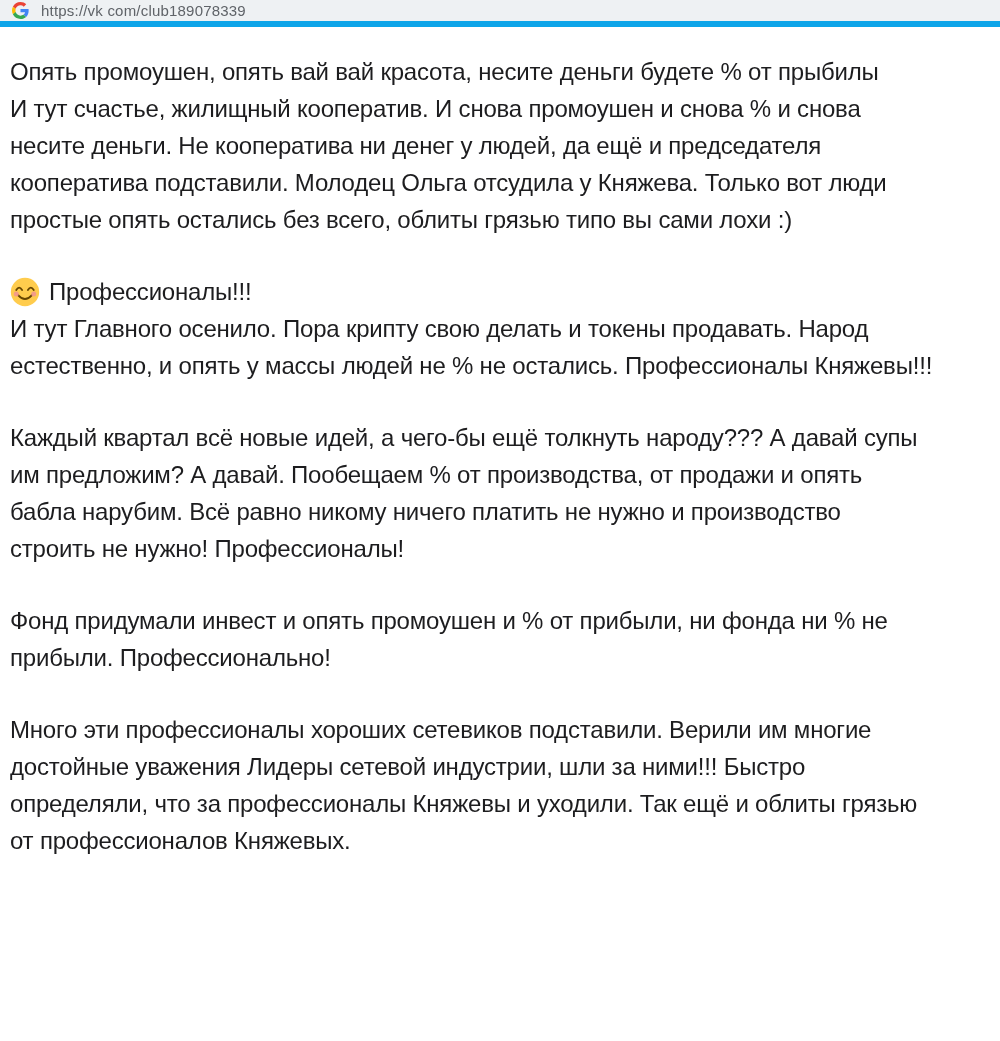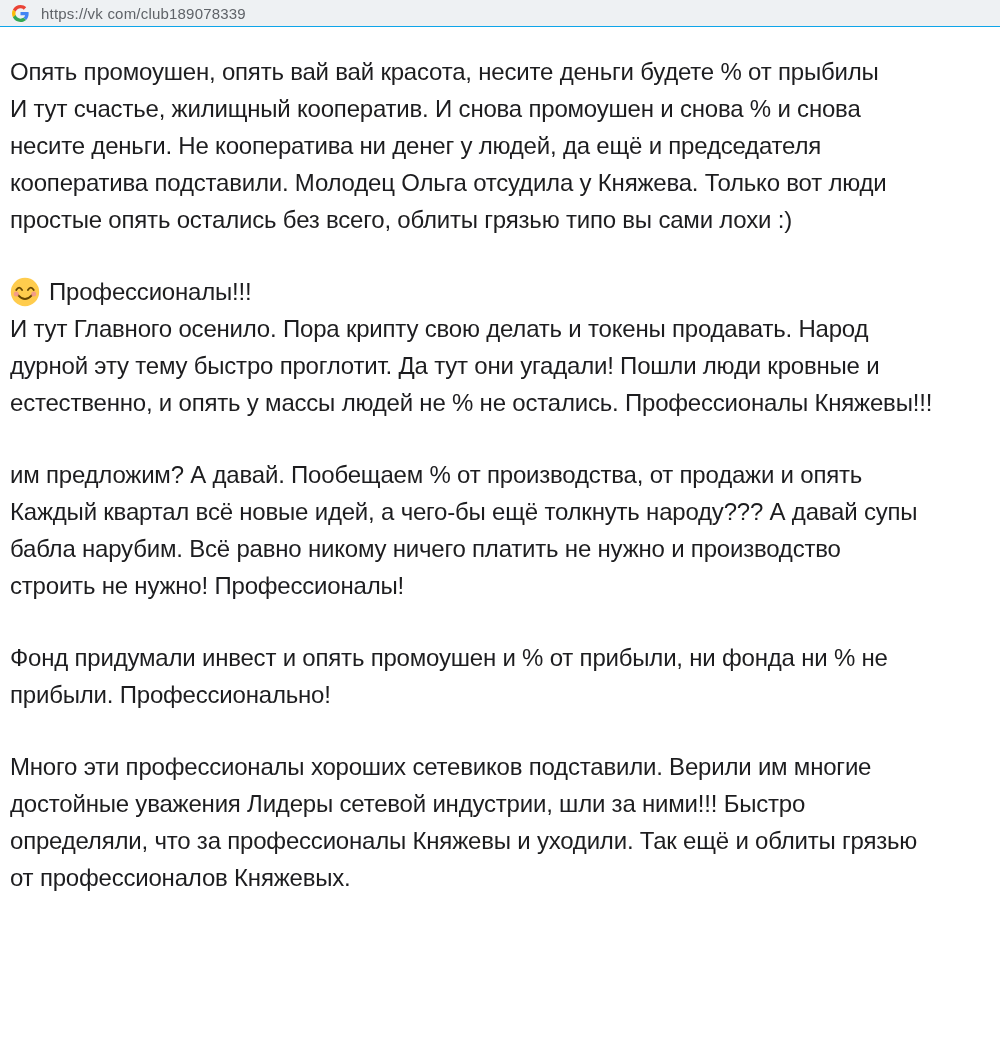--- a/index.html
+++ b/index.html
@@ -4,21 +4,21 @@
 <style>
   * { margin:0; padding:0; box-sizing:border-box; }
   html,body { width:1000px; height:1041px; background:#ffffff; overflow:hidden;
               font-family:"Liberation Sans", sans-serif; }
 
   .url-bar {
     width:1000px; height:27px;
     background:#eef1f3;
     display:flex; align-items:center;
     padding:0 12px; gap:12px;
-    border-bottom:1px solid #0ea5e9;
+    border-bottom:6px solid #0ea5e9;
   }
   .favicon { width:17px; height:17px; flex:0 0 auto; display:block; }
   .url-text {
     font-size:15px; color:#5f6368; letter-spacing:0.2px;
     white-space:nowrap;
   }
 
   .content {
     padding:26px 6px 0 10px;
     font-size:24px; line-height:37px;
@@ -61,27 +61,26 @@
       <svg class="emoji" viewBox="0 0 36 36">
         <circle cx="18" cy="18" r="17" fill="#FFCC4D"></circle>
         <path d="M7.5 15.5 Q11 10 14.5 15.5" stroke="#664500" stroke-width="2.2" fill="none" stroke-linecap="round"></path>
         <path d="M21.5 15.5 Q25 10 28.5 15.5" stroke="#664500" stroke-width="2.2" fill="none" stroke-linecap="round"></path>
         <path d="M10 22 Q18 31 26 22" stroke="#664500" stroke-width="2.4" fill="none" stroke-linecap="round"></path>
         <circle cx="7.5" cy="20.5" r="3" fill="#F19393" opacity="0.85"></circle>
         <circle cx="28.5" cy="20.5" r="3" fill="#F19393" opacity="0.85"></circle>
       </svg><span>Профессионалы!!!</span>
     </div>
     <div class="line">И тут Главного осенило. Пора крипту свою делать и токены продавать. Народ</div>
-    <div class="line">дурной эту тему быстро проглотит. Да тут они угадали! Пошли люди кровные и</div>
     <div class="line">естественно, и опять у массы людей не % не остались. Профессионалы Княжевы!!!</div>
   </div>
 
   <div class="para">
+    <div class="line">Каждый квартал всё новые идей, а чего-бы ещё толкнуть народу??? А давай супы</div>
     <div class="line">им предложим? А давай. Пообещаем % от производства, от продажи и опять</div>
-    <div class="line">Каждый квартал всё новые идей, а чего-бы ещё толкнуть народу??? А давай супы</div>
     <div class="line">бабла нарубим. Всё равно никому ничего платить не нужно и производство</div>
     <div class="line">строить не нужно! Профессионалы!</div>
   </div>
 
   <div class="para">
     <div class="line">Фонд придумали инвест и опять промоушен и % от прибыли, ни фонда ни % не</div>
     <div class="line">прибыли. Профессионально!</div>
   </div>
 
   <div class="para">

